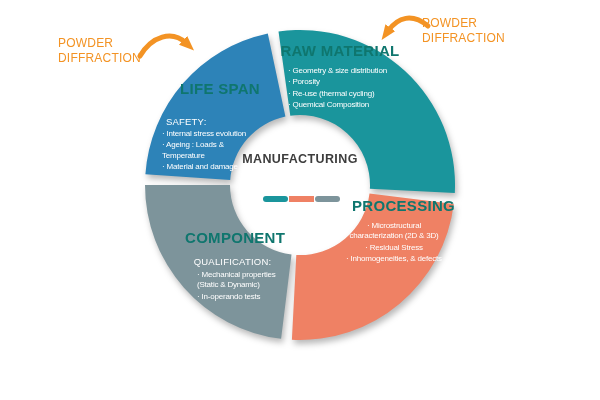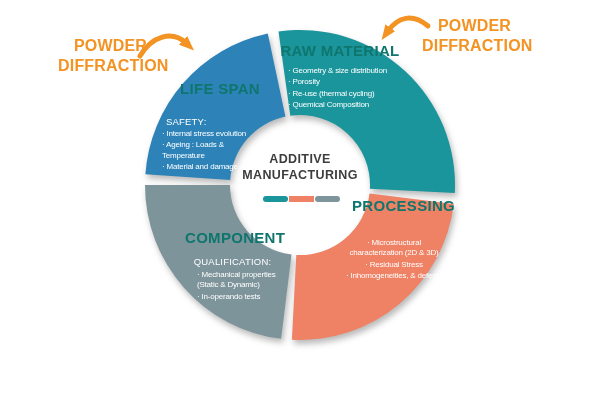--- a/index.html
+++ b/index.html
@@ -25,22 +25,22 @@
   .bullets > div { margin-bottom:1px; }
   .bullets.centered { text-align:center; }
 
   .center-label {
     position:absolute; left:230px; top:152px; width:140px; text-align:center;
     font-weight:bold; text-transform:uppercase; font-size:12.5px; line-height:1.25;
     letter-spacing:0.4px;
   }
 
   .annotation {
-    position:absolute; font-weight:bold; text-transform:uppercase;
-    font-size:16px; line-height:1.25; text-align:center; letter-spacing:0.2px;
+    position:absolute; font-weight:normal; text-transform:uppercase;
+    font-size:12px; line-height:1.25; letter-spacing:0.2px;
   }
 </style>
 </head>
 <body>
 
 <div class="stage">
 
   <svg class="donut" width="600" height="400" viewBox="0 0 600 400">
     <defs>
       <marker id="ah" markerUnits="userSpaceOnUse" markerWidth="16" markerHeight="14" refX="4" refY="6" orient="auto">
@@ -62,34 +62,33 @@
     </g>
 
     <path d="M 140 56 C 152 36, 172 30, 186 43" fill="none" stroke-width="5" stroke-linecap="round" marker-end="url(#ah)" stroke="#f39324"></path>
     <path d="M 428 26 C 412 13, 398 17, 388 31" fill="none" stroke-width="5" stroke-linecap="round" marker-end="url(#ah)" stroke="#f39324"></path>
   </svg>
 
   <div class="annotation" style="left: 58px; top: 36px; width: 105px; color: rgb(243, 147, 36);">Powder diffraction</div>
   <div class="annotation" style="left: 422px; top: 16px; width: 105px; color: rgb(243, 147, 36);">Powder diffraction</div>
 
   <div class="center-label" style="color: rgb(61, 61, 61);">
-    <div>Additive</div>
     <div>Manufacturing</div>
   </div>
 
   <div class="heading" style="left:275px; top:42px; width:130px;">Raw Material</div>
   <div class="bullets" style="left:288px; top:66px; width:122px;">
     <div>· Geometry &amp; size distribution</div>
     <div>· Porosity</div>
     <div>· Re-use (thermal cycling)</div>
     <div>· Quemical Composition</div>
   </div>
 
   <div class="heading" style="left:352px; top:197px; width:100px;">Processing</div>
-  <div class="bullets centered" style="left:346px; top:238px; width:96px;">
+  <div class="bullets centered" style="left:346px; top:221px; width:96px;">
     <div>· Microstructural characterization (2D &amp; 3D)</div>
     <div>· Residual Stress</div>
     <div>· Inhomogeneities, &amp; defects</div>
   </div>
 
   <div class="heading" style="left:185px; top:229px; width:95px;">Component</div>
   <div class="sublabel" style="left:185px; top:256px; width:95px;">QUALIFICATION:</div>
   <div class="bullets" style="left:197px; top:270px; width:100px;">
     <div>· Mechanical properties (Static &amp; Dynamic)</div>
     <div>· In-operando tests</div>

